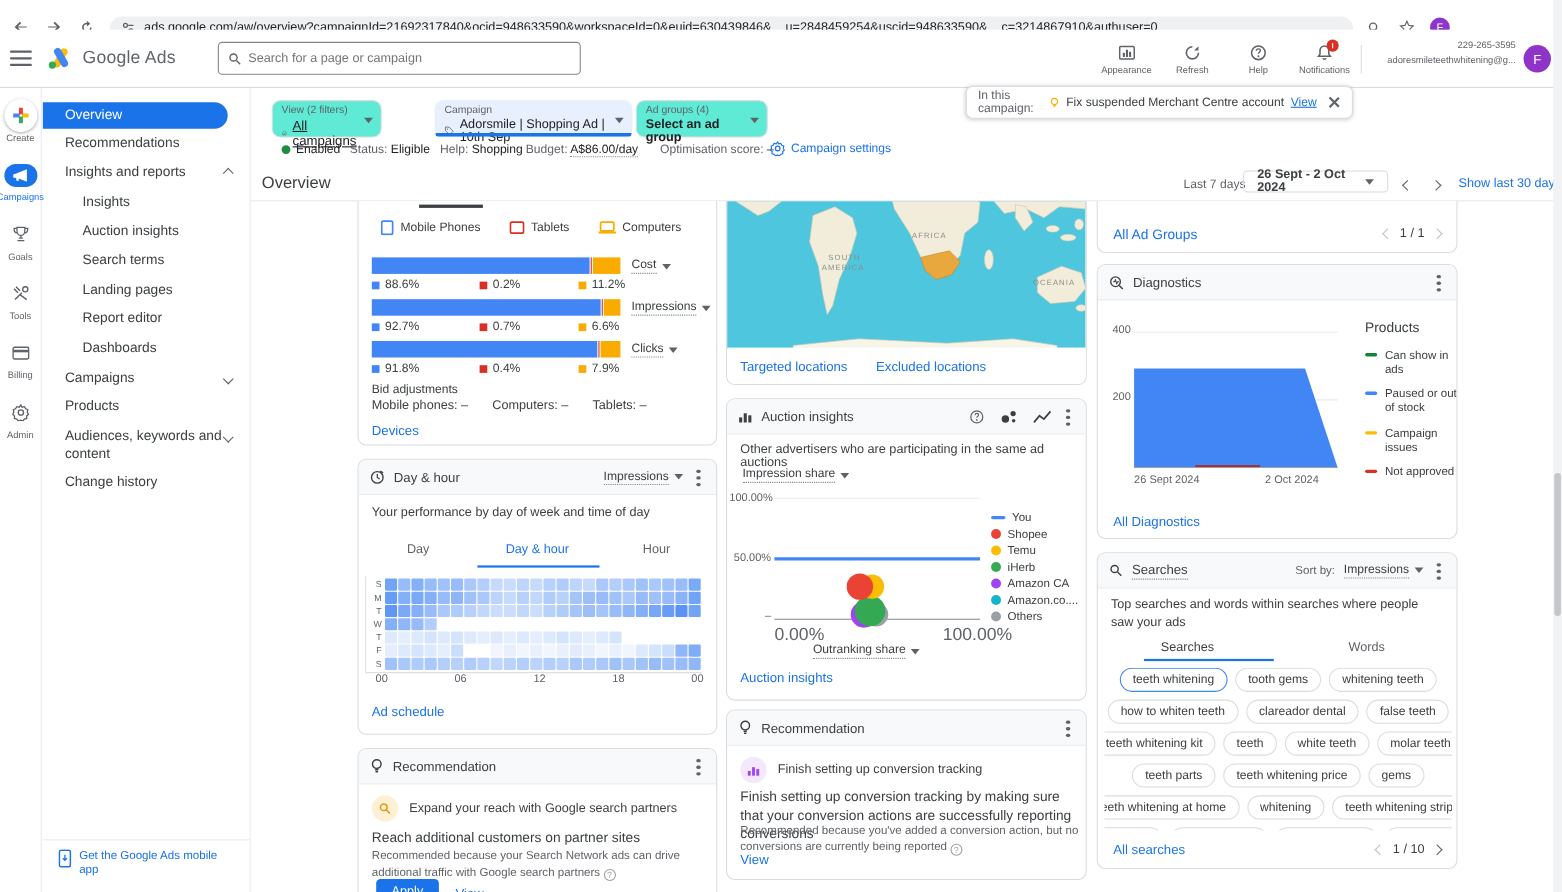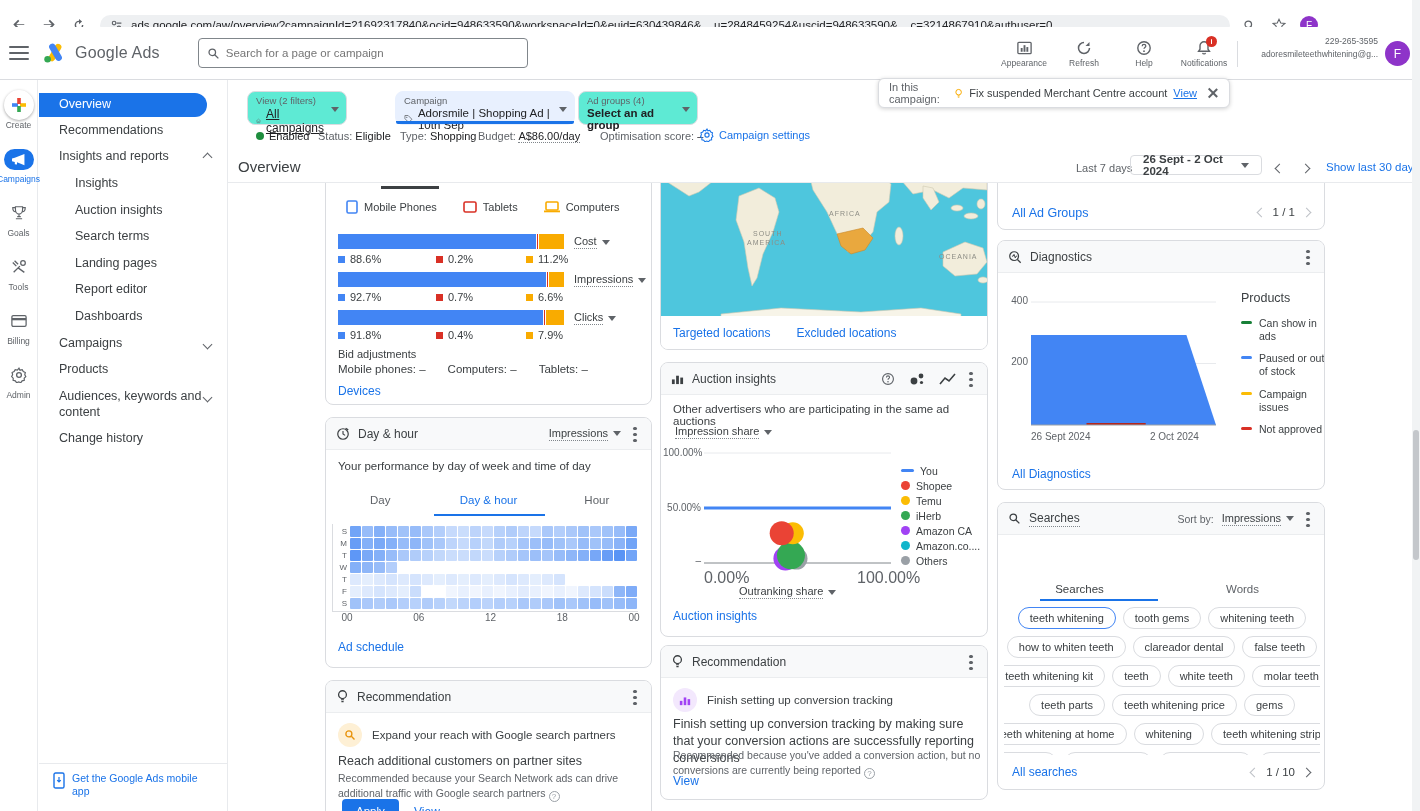--- a/index.html
+++ b/index.html
@@ -440,21 +440,21 @@
     </div>
     <span class="tri"></span>
   </div>
 
   <div id="status-row">
     <span id="st-enabled">
         <span class="gdot"></span>
         <span>Enabled</span>
       </span>
     <span id="st-0"><span>Status:</span> <span class="sv">Eligible</span></span>
-    <span id="st-1"><span>Type:</span> <span class="sv">Shopping</span></span>
+    <span id="st-1"><span>Help:</span> <span class="sv">Shopping</span></span>
     <span id="st-2"><span>Budget:</span> <span class="sv dotted">A$86.00/day</span></span>
     <span id="st-3"><span>Optimisation score:</span> <span class="sv">–</span></span>
     <span id="st-settings">
       <svg width="14" height="14" viewBox="0 0 16 16">
           <path d="M8 1.2l1 2 2.2-.5 1.1 1.9 2 .9-.5 2.2 1 1.9-1.6 1.6.1 2.2-2.2.5-1.3 1.8-2.1-.8-2.1.8-1.3-1.8-2.2-.5.1-2.2L.6 9.6l1-1.9-.5-2.2 2-.9 1.1-1.9 2.2.5z" fill="none" stroke="#1a73e8" stroke-width="1.2"></path>
           <circle cx="8" cy="8" r="2.4" fill="none" stroke="#1a73e8" stroke-width="1.3"></circle>
         </svg>
       <span>Campaign settings</span>
     </span>
   </div>
@@ -1064,20 +1064,21 @@
           </svg>
         <span class="sel-label" style="font-size:12px">Searches</span>
         <span class="sp"></span>
         <span style="font-size:10.5px;color:#5f6368">Sort by:</span>
         <span class="sel-wrap">
             <span class="sel-label">Impressions</span>
             <span class="tri"></span>
           </span>
         <span class="kebab"></span>
       </div>
+      <div id="sr-desc">Top searches and words within searches where people saw your ads</div>
       <div id="sr-tabs">
           <div class="sr-tab active">Searches</div>
           <div class="sr-tab">Words</div>
         </div>
       <div id="sr-underline"></div>
       <div id="chips-wrap">
           <div class="chip-row">
             <span class="schip sel">teeth whitening</span>
             <span class="schip">tooth gems</span>
             <span class="schip">whitening teeth</span>

